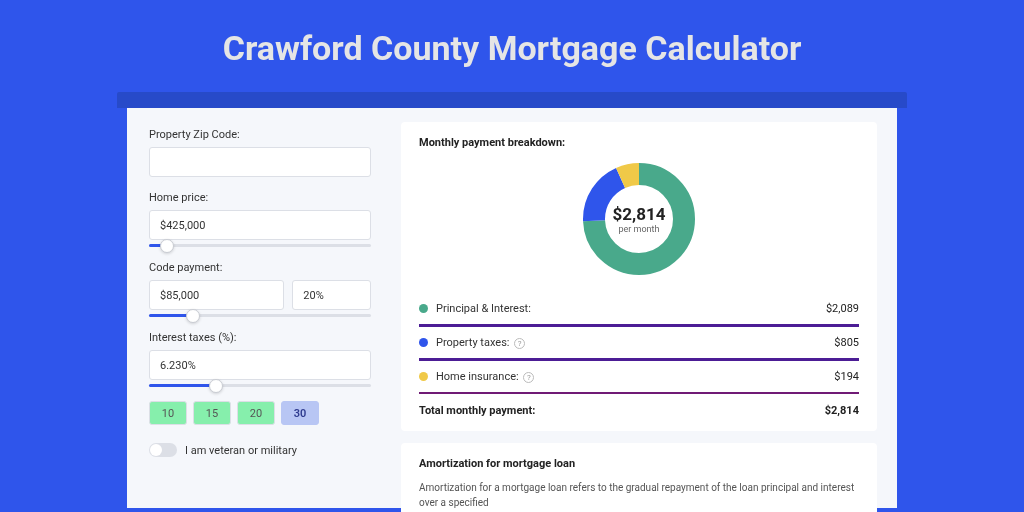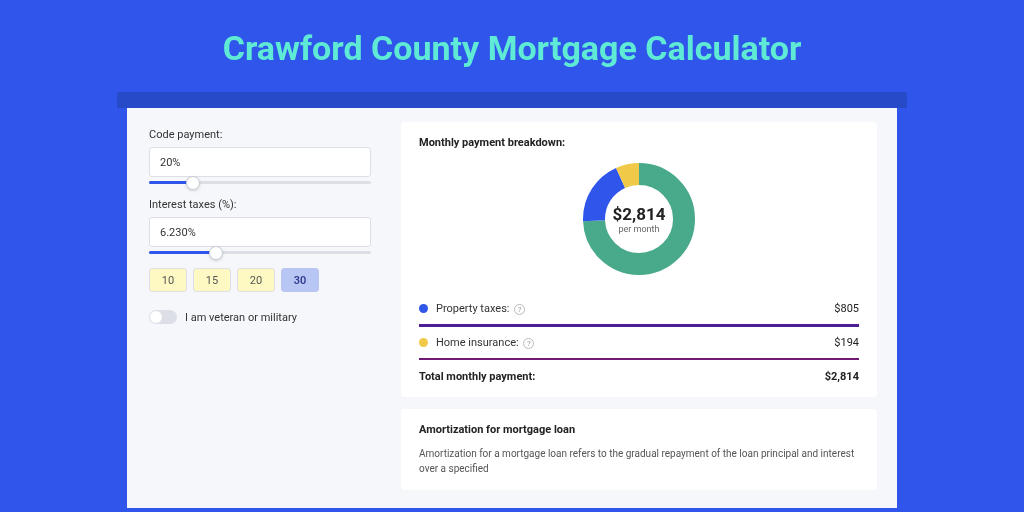--- a/index.html
+++ b/index.html
@@ -1,32 +1,32 @@
 <!DOCTYPE html>
 <html><head>
 <meta charset="utf-8">
 <style>
   *{box-sizing:border-box;margin:0;padding:0;font-family:-apple-system,BlinkMacSystemFont,"Segoe UI",Roboto,Arial,sans-serif}
   body{width:1024px;height:512px;background:#2f55eb;overflow:hidden;position:relative}
-  .hero-title{color:#5eead4;text-align:center;font-size:34px;font-weight:700;padding:28px 0 24px}
+  .hero-title{color:#e5e5e5;text-align:center;font-size:34px;font-weight:700;padding:28px 0 24px}
   .panel-shadow{width:790px;height:16px;background:#274ac9;margin:0 auto;border-radius:2px 2px 0 0}
   .panel{width:770px;margin:0 auto;background:#f5f7fb;display:flex;height:400px}
   .left{width:260px;padding:20px 16px 0 22px}
   .right{flex:1;padding:14px 20px 0 14px}
   .label{font-size:11px;color:#333;margin-bottom:6px}
   .field-block{margin-bottom:14px;position:relative}
   .text-input{width:100%;height:30px;border:1px solid #dcdfe6;border-radius:3px;background:#fff;padding:0 10px;font-size:11px;color:#333}
   .slider-track{height:3px;background:#dcdfe6;width:100%;position:relative;margin-top:4px;border-radius:2px}
   .slider-fill{position:absolute;height:100%;background:#2f55eb;border-radius:2px;left:0;top:0}
   .slider-thumb{position:absolute;width:14px;height:14px;border-radius:50%;background:#fff;border:1px solid #c9ccd3;top:50%;transform:translate(-50%,-50%);box-shadow:0 1px 3px rgba(0,0,0,.15)}
   .dp-row{display:flex;gap:8px}
   .dp-row .text-input:first-child{flex:2}
   .dp-row .text-input:last-child{flex:1}
   .period-row{display:flex;gap:6px}
-  .period-btn{width:38px;height:24px;border:1px solid #dcdfe6;border-radius:3px;background:#fef9c3;font-size:11px;color:#555;display:flex;align-items:center;justify-content:center;cursor:pointer}
+  .period-btn{width:38px;height:24px;border:1px solid #dcdfe6;border-radius:3px;background:#86efac;font-size:11px;color:#555;display:flex;align-items:center;justify-content:center;cursor:pointer}
   .period-btn.active{background:#b8c6f4;border-color:#b8c6f4;color:#2f3b8f;font-weight:600}
   .toggle-row{display:flex;align-items:center;gap:8px;margin-top:18px}
   .toggle{width:28px;height:14px;background:#dcdfe6;border-radius:10px;position:relative}
   .toggle-knob{width:12px;height:12px;background:#fff;border-radius:50%;position:absolute;left:1px;top:1px}
   .toggle-label{font-size:11px;color:#333}
   .card{background:#fff;border-radius:4px;padding:14px 18px;margin-bottom:12px}
   .card-title{font-size:11px;font-weight:700;color:#222;margin-bottom:10px}
   .donut-wrap{display:flex;justify-content:center;margin:6px 0 14px}
   .donut{position:relative;width:120px;height:120px}
   .donut svg{transform:rotate(-90deg)}
@@ -47,25 +47,38 @@
 </style>
 </head>
 <body>
 
 <h1 class="hero-title">Crawford County Mortgage Calculator</h1>
 <div class="panel-shadow"></div>
 <div class="panel">
 
   <div class="left">
 
+    <div class="field-block">
+      <div class="label">Property Zip Code:</div>
+      <input class="text-input" value="" style="">
+    </div>
 
+    <div class="field-block">
+      <div class="label">Home price:</div>
+      <input class="text-input" value="$425,000" style="">
+      <div class="slider-track">
+        <div class="slider-fill" style="width:8%"></div>
+        <div class="slider-thumb" style="left:8%"></div>
+      </div>
+    </div>
 
     <div class="field-block">
       <div class="label">Code payment:</div>
       <div class="dp-row">
+        <input class="text-input" value="$85,000" style="">
         <input class="text-input" value="20%" style="">
       </div>
       <div class="slider-track">
         <div class="slider-fill" style="width:20%"></div>
         <div class="slider-thumb" style="left:20%"></div>
       </div>
     </div>
 
     <div class="field-block">
       <div class="label">Interest taxes (%):</div>
@@ -107,20 +120,27 @@
           <div class="donut-center">
             <div class="donut-amount">$2,814</div>
             <div class="donut-sub">per month</div>
           </div>
         </div>
       </div>
 
       <div id="legend-rows">
           <div class="legend-row">
             <div class="legend-left">
+              <span class="dot" style="background:#49a98b"></span>
+              <span class="legend-label">Principal &amp; Interest: </span>
+            </div>
+            <span class="legend-val">$2,089</span>
+          </div>
+          <div class="legend-row">
+            <div class="legend-left">
               <span class="dot" style="background:#2f55eb"></span>
               <span class="legend-label">Property taxes: <span class="help-icon">?</span></span>
             </div>
             <span class="legend-val">$805</span>
           </div>
           <div class="legend-row">
             <div class="legend-left">
               <span class="dot" style="background:#f0c948"></span>
               <span class="legend-label">Home insurance: <span class="help-icon">?</span></span>
             </div>

